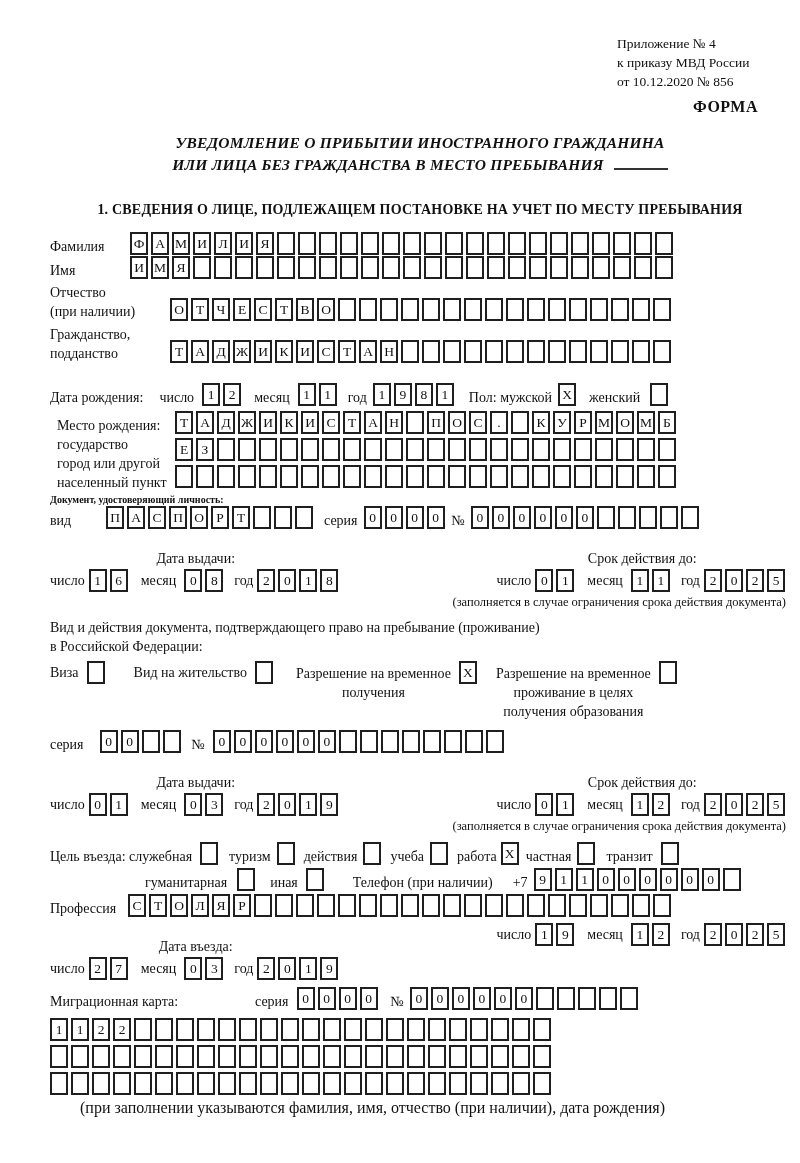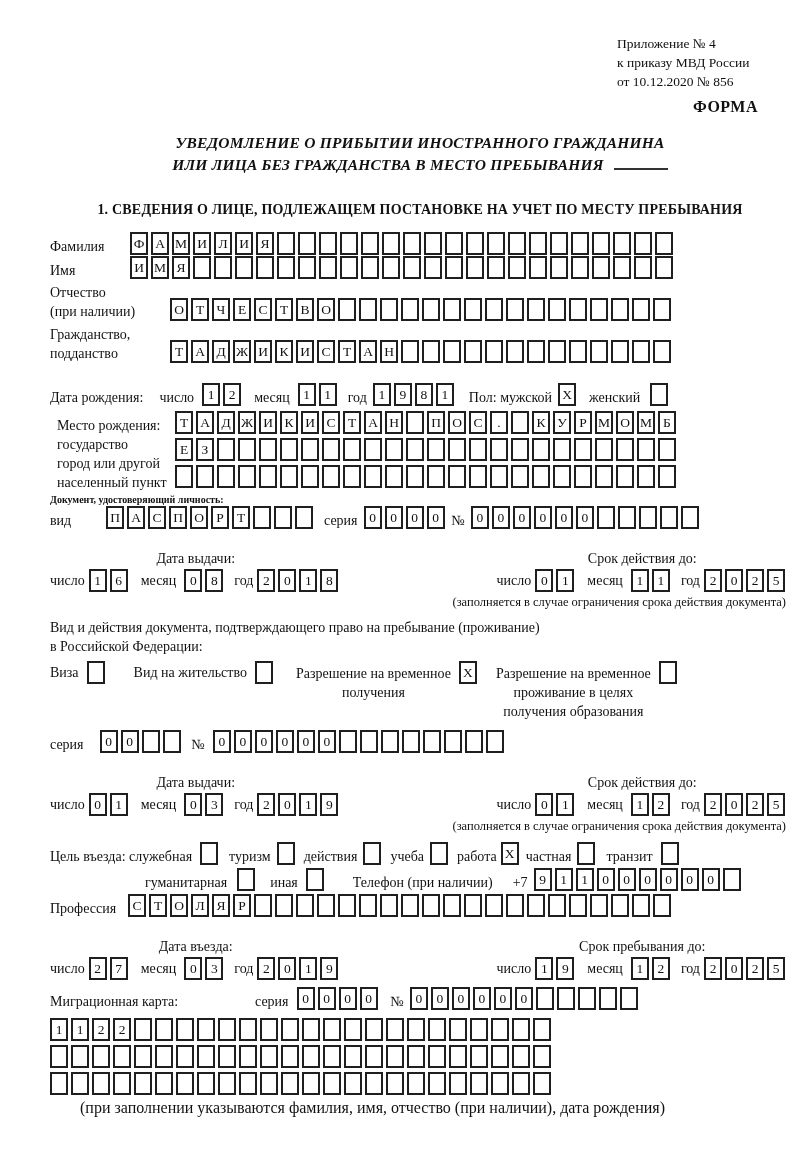--- a/index.html
+++ b/index.html
@@ -633,21 +633,20 @@
           <span class="dlbl ml8">год</span>
           <span class="cells ml4">
               <span class="cell">2</span>
               <span class="cell">0</span>
               <span class="cell">1</span>
               <span class="cell">9</span>
             </span>
         </div>
       </div>
       <div class="dgroup">
-        <div class="dhead">Срок пребывания до:</div>
         <div class="dcells">
           <span class="dlbl">число</span>
           <span class="cells ml4">
               <span class="cell">1</span>
               <span class="cell">9</span>
             </span>
           <span class="dlbl ml10">месяц</span>
           <span class="cells ml8">
               <span class="cell">1</span>
               <span class="cell">2</span>

